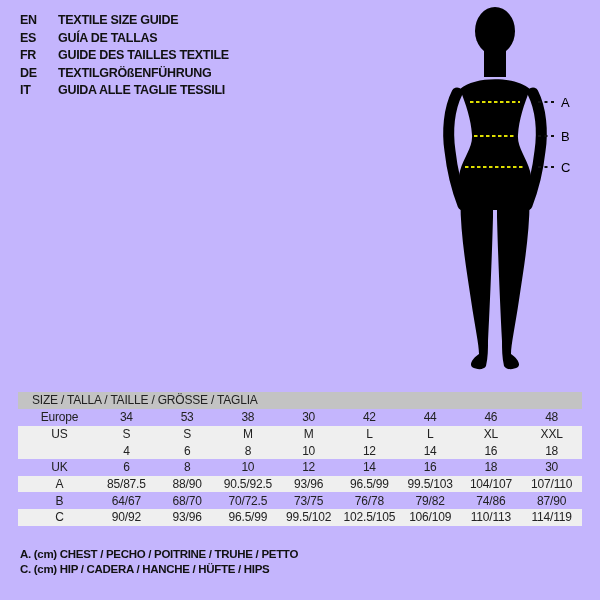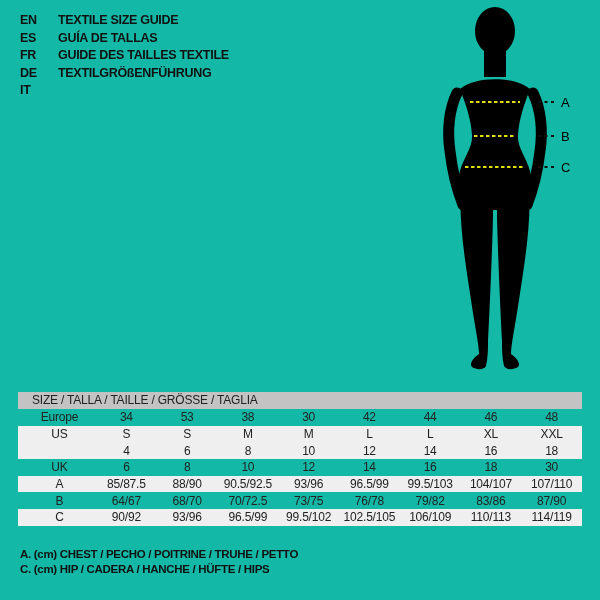--- a/index.html
+++ b/index.html
@@ -1,17 +1,17 @@
 <!DOCTYPE html>
 <html><head>
 <meta charset="utf-8">
 <style>
   html,body { margin:0; padding:0; background:#fff; }
   .canvas {
-    position:relative; width:600px; height:600px; background:#14b8a6;
+    position:relative; width:600px; height:600px; background:#c4b5fd;
     font-family:"Liberation Sans", sans-serif; color:#111; overflow:hidden;
   }
   
   .lang-block { position:absolute; left:20px; top:12px; }
   .lang-row { display:flex; line-height:17.5px; font-size:12.5px; font-weight:700; letter-spacing:-0.3px; }
   .lang-code { width:38px; flex:0 0 38px; }
   
   .figure { position:absolute; left:420px; top:5px; width:165px; height:367px; }
   .figure svg { display:block; }
   .marker-letter { font-family:"Liberation Sans", sans-serif; font-size:13px; }
@@ -44,20 +44,21 @@
     <div class="lang-row">
       <span class="lang-code">FR</span>
       <span class="lang-label">GUIDE DES TAILLES TEXTILE</span>
     </div>
     <div class="lang-row">
       <span class="lang-code">DE</span>
       <span class="lang-label">TEXTILGRÖßENFÜHRUNG</span>
     </div>
     <div class="lang-row">
       <span class="lang-code">IT</span>
+      <span class="lang-label">GUIDA ALLE TAGLIE TESSILI</span>
     </div>
   </div>
 
   <div class="figure">
     <svg viewBox="0 0 165 367" width="165" height="367" xmlns="http://www.w3.org/2000/svg">
       <g fill="#000000">
         <ellipse cx="75" cy="26" rx="20" ry="24"></ellipse>
         <rect x="64" y="38" width="22" height="34"></rect>
         <path d="M40,84 C55,71 95,71 110,84 C104,100 99,114 98,130 C97,142 106,152 110,166 C114,182 109,196 105,205 L45,205 C41,196 36,182 40,166 C44,152 53,142 52,130 C51,114 46,100 40,84 Z"></path>
         <path d="M42,168 C37,210 45,255 51,295 C55,322 59,340 59,349 C53,353 49,359 52,362 C57,365 64,365 66,361 C68,352 68,344 68,336 C70,298 72,250 73,212 L73,175 Z"></path>
@@ -152,21 +153,21 @@
           <td>107/110</td>
         </tr>
         <tr>
           <td class="row-label">B</td>
           <td>64/67</td>
           <td>68/70</td>
           <td>70/72.5</td>
           <td>73/75</td>
           <td>76/78</td>
           <td>79/82</td>
-          <td>83/86</td>
+          <td>74/86</td>
           <td>87/90</td>
         </tr>
         <tr style="background-color: rgb(239, 239, 239);">
           <td class="row-label">C</td>
           <td>90/92</td>
           <td>93/96</td>
           <td>96.5/99</td>
           <td>99.5/102</td>
           <td>102.5/105</td>
           <td>106/109</td>

